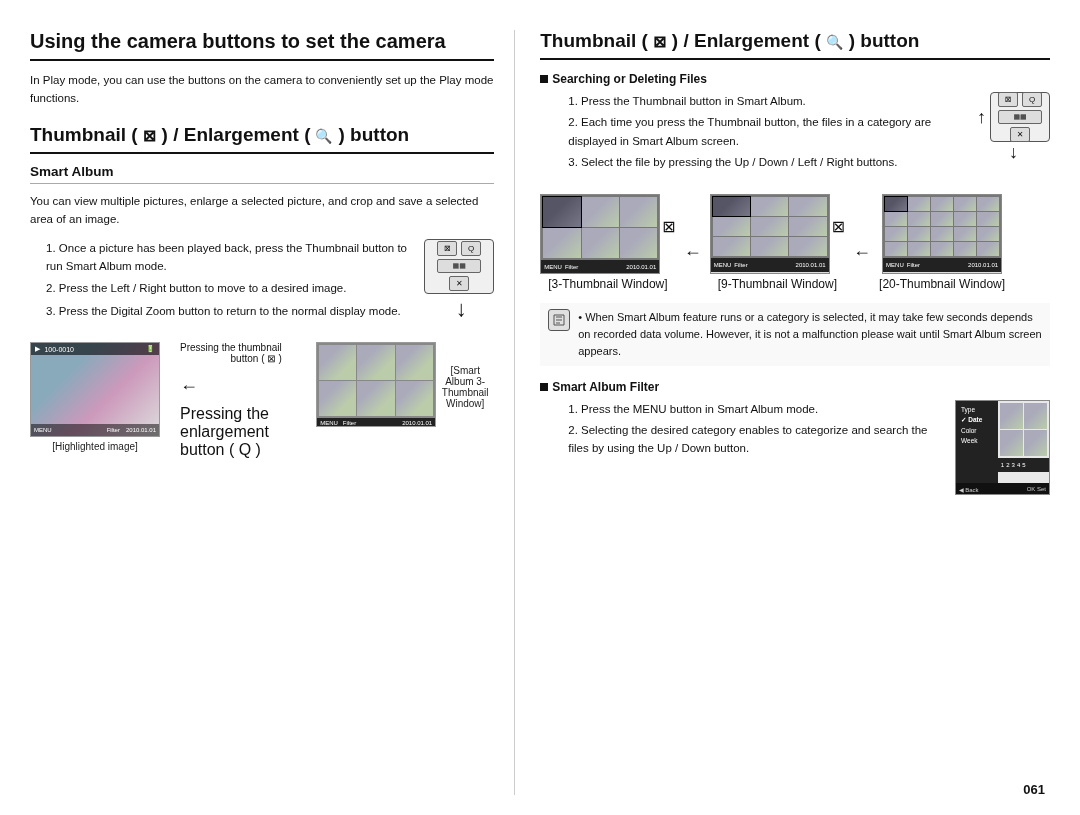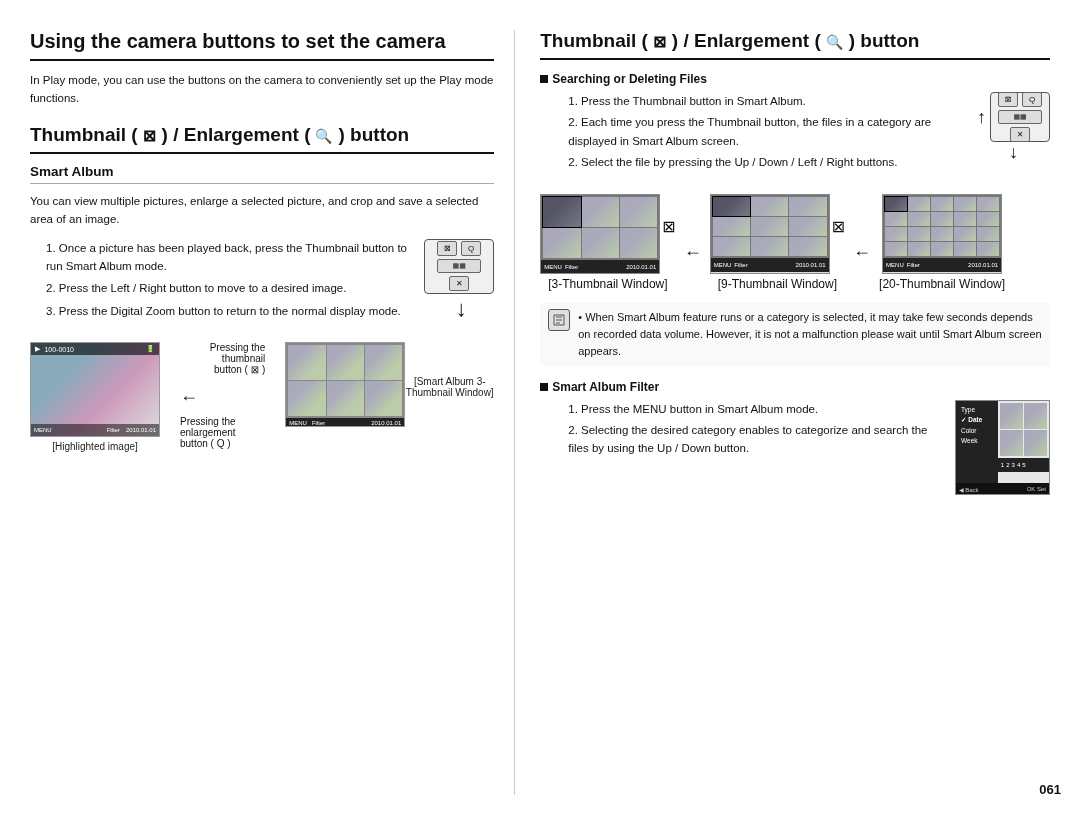--- a/index.html
+++ b/index.html
@@ -432,21 +432,21 @@
       align-items: center;
       padding: 0 3px;
       font-size: 6px;
       color: #ccc;
       gap: 4px;
     }
 
     .page-num {
       position: absolute;
       bottom: 18px;
-      right: 19px;
+      right: 35px;
       font-weight: bold;
       font-size: 13px;
     }
   </style>
 </head>
 <body>
 
 <div class="page-container">
 
   <div class="left-column">
@@ -506,21 +506,21 @@
       </div>
 
       <div style="display:flex;flex-direction:column;justify-content:center;gap:10px;padding:0 4px;">
         <div class="arrow-label">
           <span style="font-size:10px;text-align:right;">Pressing the thumbnail<br>button ( ⊠ )</span>
         </div>
         <div style="display:flex;align-items:center;gap:4px;">
           <span style="font-size:18px;color:#111;">←</span>
         </div>
         <div class="arrow-label">
-          <span style="font-size:10px;">Pressing the enlargement<br>button ( Q )</span>
+          <span style="font-size:16px;">Pressing the enlargement<br>button ( Q )</span>
         </div>
       </div>
 
       <div style="display:flex;flex-direction:row;align-items:center;">
         <div class="thumbnail-window-small">
           <div class="thumb-grid">
             <div class="thumb-cell hl"></div>
             <div class="thumb-cell"></div>
             <div class="thumb-cell"></div>
             <div class="thumb-cell"></div>
@@ -566,21 +566,21 @@
               <div class="cam-btn">✕</div>
             </div>
           </div>
         </div>
         <div style="font-size:18px;color:#111;">↓</div>
       </div>
 
       <ol class="right-numbered-list">
         <li>1. Press the Thumbnail button in Smart Album.</li>
         <li>2. Each time you press the Thumbnail button, the files in a category are displayed in Smart Album screen.</li>
-        <li>2. Select the file by pressing the Up / Down / Left / Right buttons.</li>
+        <li>3. Select the file by pressing the Up / Down / Left / Right buttons.</li>
       </ol>
     </div>
     <div style="clear:both;"></div>
 
     <div class="thumbnail-windows-row">
 
       <div class="thumb-window-item">
         <div style="display:flex;align-items:center;gap:2px;">
           <div class="thumb-win-box">
             <div class="tw-top">

